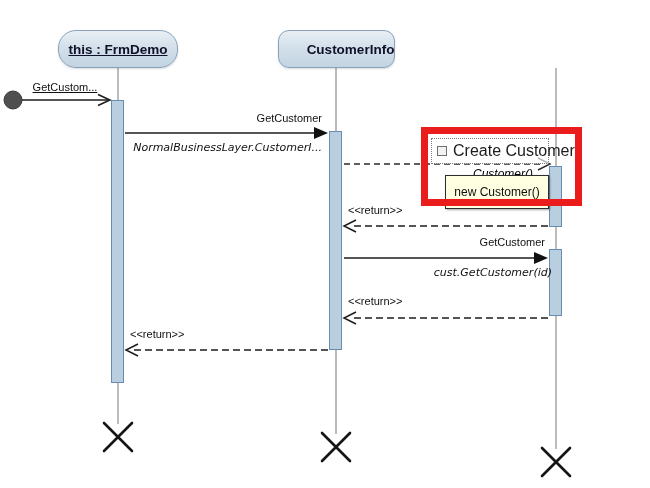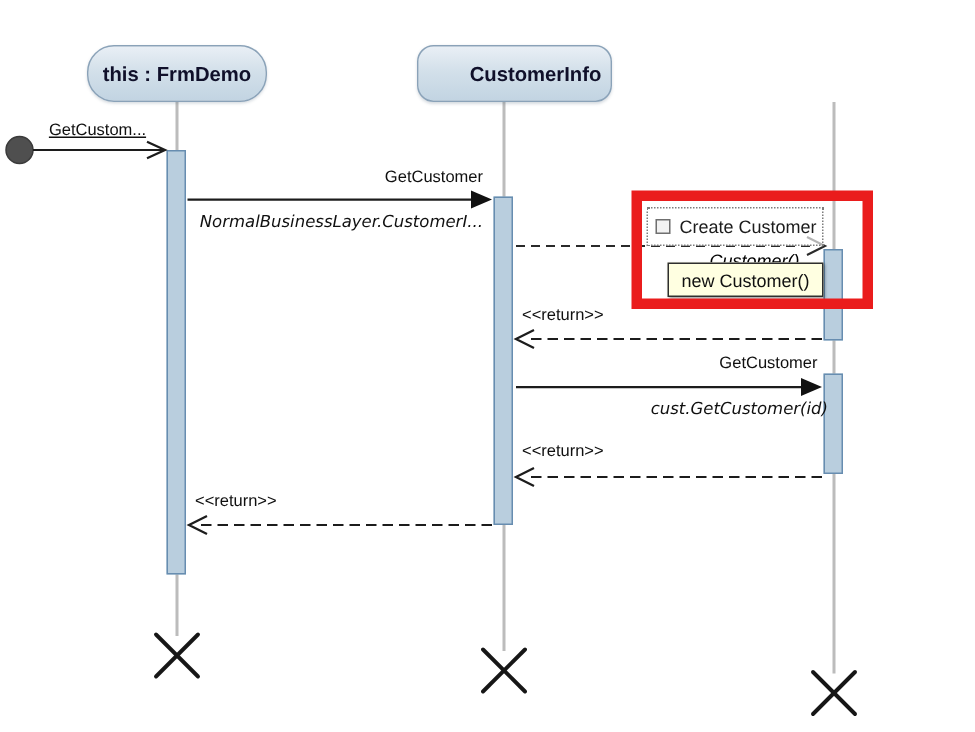--- a/index.html
+++ b/index.html
@@ -12,21 +12,21 @@
 
   
   .header-box{
     position:absolute;height:38px;box-sizing:border-box;
     border:1px solid #8aa2b8;border-radius:11px;
     background:linear-gradient(180deg,#e9eff5 0%,#d3e0ea 45%,#c2d4e2 100%);
     box-shadow:0 1px 2px rgba(90,110,130,.25);
     display:flex;align-items:center;justify-content:center;
     font-weight:bold;font-size:13.5px;color:#10102a;z-index:3;
   }
-  .header-box.u{border-radius:18px;}
+  .header-box.u{text-decoration:underline;border-radius:18px;}
 
   
   .lifeline{position:absolute;width:2px;background:#bcbcbc;z-index:1;}
 
   
   .activation{
     position:absolute;width:13px;box-sizing:border-box;
     background:#b9cede;border:1px solid #678db0;z-index:2;
   }
 
@@ -41,31 +41,31 @@
   
   .selection-box{
     position:absolute;left:431px;top:138px;width:118px;height:26px;
     box-sizing:border-box;border:1px dotted #7d7d7d;background:rgba(255,255,255,.65);
     display:flex;align-items:center;z-index:6;
   }
   .selection-box .chk{
     width:10px;height:10px;margin-left:5px;box-sizing:border-box;
     border:1px solid #6f6f6f;background:#f2f2f2;flex:0 0 auto;
   }
-  .selection-box .sel-label{font-size:12px;color:#1c1c1c;margin-left:6px;white-space:nowrap;}
+  .selection-box .sel-label{font-size:16px;color:#1c1c1c;margin-left:6px;white-space:nowrap;}
 
   
   .hidden-label{
     position:absolute;left:473px;top:167px;width:84px;height:8px;
     overflow:hidden;z-index:6;font-size:12px;font-style:italic;color:#000000;white-space:nowrap;
   }
 
   
   .tooltip{
-    position:absolute;left:445px;top:175px;width:104px;height:23px;
+    position:absolute;left:445px;top:175px;width:104px;height:34px;
     box-sizing:border-box;background:#ffffe1;border:1px solid #2e2e2e;
     display:flex;align-items:center;justify-content:center;
     font-size:12px;color:#101010;z-index:7;white-space:nowrap;
     box-shadow:1px 1px 2px rgba(0,0,0,.35);
   }
 
   
   .highlight-rect{
     position:absolute;left:421px;top:127px;width:161px;height:79px;
     box-sizing:border-box;border:7px solid #ea1c1c;z-index:8;pointer-events:none;
@@ -76,21 +76,21 @@
 
 <div class="canvas">
 
   <div class="lifeline" style="left:117px;top:68px;height:356px;"></div>
   <div class="lifeline" style="left:335px;top:68px;height:366px;"></div>
   <div class="lifeline" style="left:555px;top:68px;height:381px;"></div>
 
   <div class="header-box u" style="left:58px;top:30px;width:120px;">
     <span>this : FrmDemo</span>
   </div>
-  <div class="header-box" style="left:278px;top:30px;width:130px;padding-left:28px;">
+  <div class="header-box" style="left:278px;top:30px;width:117px;padding-left:28px;">
     <span>CustomerInfo</span>
   </div>
 
   <div class="activation" style="left:111px;top:100px;height:283px;"></div>
   <div class="activation" style="left:329px;top:131px;height:219px;"></div>
   <div class="activation" style="left:549px;top:166px;height:61px;"></div>
   <div class="activation" style="left:549px;top:249px;height:67px;"></div>
 
   <svg class="connectors" width="650" height="488" viewBox="0 0 650 488">
 

